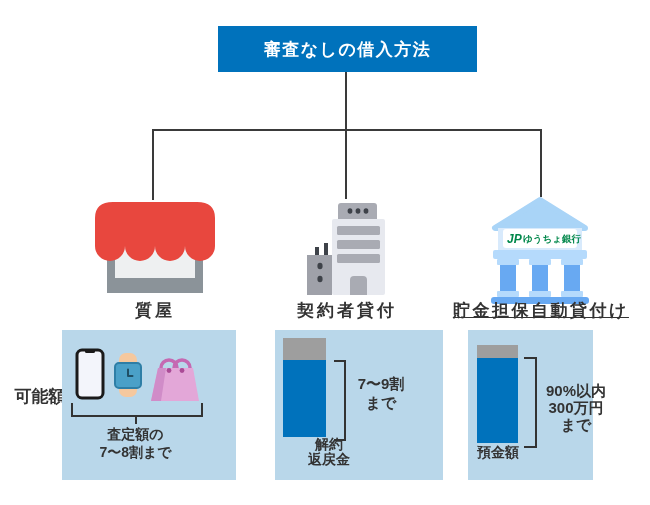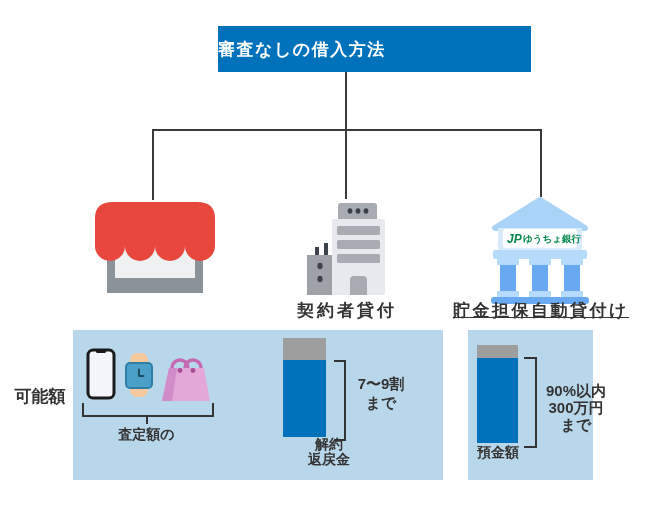--- a/index.html
+++ b/index.html
@@ -2,22 +2,22 @@
 <html><head>
 <meta charset="utf-8">
 <style>
   html,body{margin:0;padding:0;background:#ffffff;}
   .canvas{
     position:relative;width:650px;height:505px;background:#ffffff;overflow:hidden;
     font-family:"Liberation Sans","DejaVu Sans",sans-serif;color:#333333;
   }
   
   .title-box{
-    position:absolute;left:218px;top:26px;width:313px;height:46px;
-    background:#0072bc;display:flex;align-items:center;justify-content:flex-start;
+    position:absolute;left:218px;top:26px;width:259px;height:46px;
+    background:#0072bc;display:flex;align-items:center;justify-content:center;
   }
   .title-box span{color:#ffffff;font-size:17px;font-weight:bold;letter-spacing:1.5px;}
   
   .line{position:absolute;background:#3a3a3a;}
   .ln-v0{left:345px;top:72px;width:2px;height:58px;}
   .ln-h {left:152px;top:129px;width:390px;height:2px;}
   .ln-v1{left:152px;top:129px;width:2px;height:71px;}
   .ln-v2{left:345px;top:129px;width:2px;height:70px;}
   .ln-v3{left:540px;top:129px;width:2px;height:68px;}
   
@@ -33,21 +33,21 @@
   .bl-1{left:90px;width:130px;}
   .bl-2{left:272px;width:150px;}
   .bl-3{left:450px;width:182px;letter-spacing:2.5px;text-decoration:underline;}
   
   .left-label{
     position:absolute;left:2px;top:386px;width:76px;text-align:center;
     font-size:17px;font-weight:bold;line-height:21px;color:#333333;
   }
   
   .detail-box{position:absolute;top:330px;height:150px;background:#b9d7ea;}
-  .box-1{left:73px;width:174px;padding-left:29px;}
+  .box-1{left:62px;width:174px;}
   .box-2{left:275px;width:168px;}
   .box-3{left:468px;width:125px;}
   
   .it-phone{position:absolute;left:13px;top:18px;}
   .it-watch{position:absolute;left:52px;top:22px;}
   .it-bag{position:absolute;left:87px;top:24px;}
   .bracket-under{
     position:absolute;left:9px;top:73px;width:128px;height:12px;
     border-left:2px solid #333;border-right:2px solid #333;border-bottom:2px solid #333;
   }
@@ -128,20 +128,21 @@
     <rect x="71" y="64" width="22" height="6" rx="1" fill="#b5dafc"></rect>
     <rect x="10" y="70" width="16" height="26" fill="#68a9f2"></rect>
     <rect x="42" y="70" width="16" height="26" fill="#68a9f2"></rect>
     <rect x="74" y="70" width="16" height="26" fill="#68a9f2"></rect>
     <rect x="7" y="96" width="22" height="6" rx="1" fill="#b5dafc"></rect>
     <rect x="39" y="96" width="22" height="6" rx="1" fill="#b5dafc"></rect>
     <rect x="71" y="96" width="22" height="6" rx="1" fill="#b5dafc"></rect>
     <rect x="1" y="102" width="98" height="7" rx="3" fill="#68a9f2"></rect>
   </svg>
 
+  <div class="branch-label bl-1">質屋</div>
   <div class="branch-label bl-2">契約者貸付</div>
   <div class="branch-label bl-3">貯金担保自動貸付け</div>
 
   <div class="left-label">
     <div>可能額</div>
   </div>
 
   <div class="detail-box box-1">
     <svg class="it-phone" width="30" height="52" viewBox="0 0 30 52">
       <rect x="2" y="2" width="26" height="48" rx="5" fill="#f3f5fb" stroke="#1a1a1a" stroke-width="3"></rect>
@@ -157,20 +158,21 @@
       <circle cx="33" cy="14" r="8" fill="none" stroke="#c569b2" stroke-width="3.5"></circle>
       <path d="M9,14 L44,14 L50,47 L2,47 Z" fill="#e3a7d8"></path>
       <path d="M9,14 L17,14 L12,47 L2,47 Z" fill="#d08cc8"></path>
       <circle cx="20" cy="16.5" r="2.4" fill="#aa4b96"></circle>
       <circle cx="33" cy="16.5" r="2.4" fill="#aa4b96"></circle>
     </svg>
     <div class="bracket-under"></div>
     <div class="bracket-tick"></div>
     <div class="caption">
       <div>査定額の</div>
+      <div>7〜8割まで</div>
     </div>
   </div>
 
   <div class="detail-box box-2">
     <div class="bar-gray b2-gray"></div>
     <div class="bar-blue b2-blue"></div>
     <div class="bracket-right b2-bracket"></div>
     <div class="annot b2-annot">
       <div>7〜9割</div>
       <div>まで</div>

